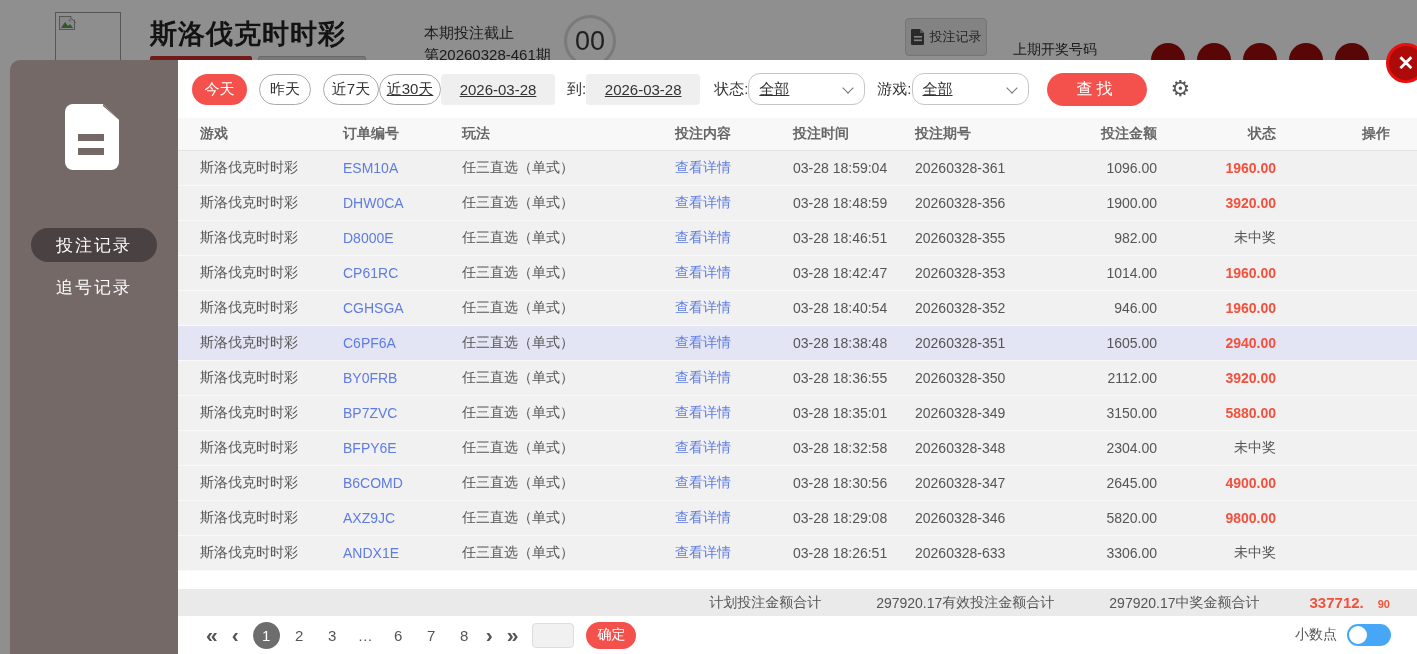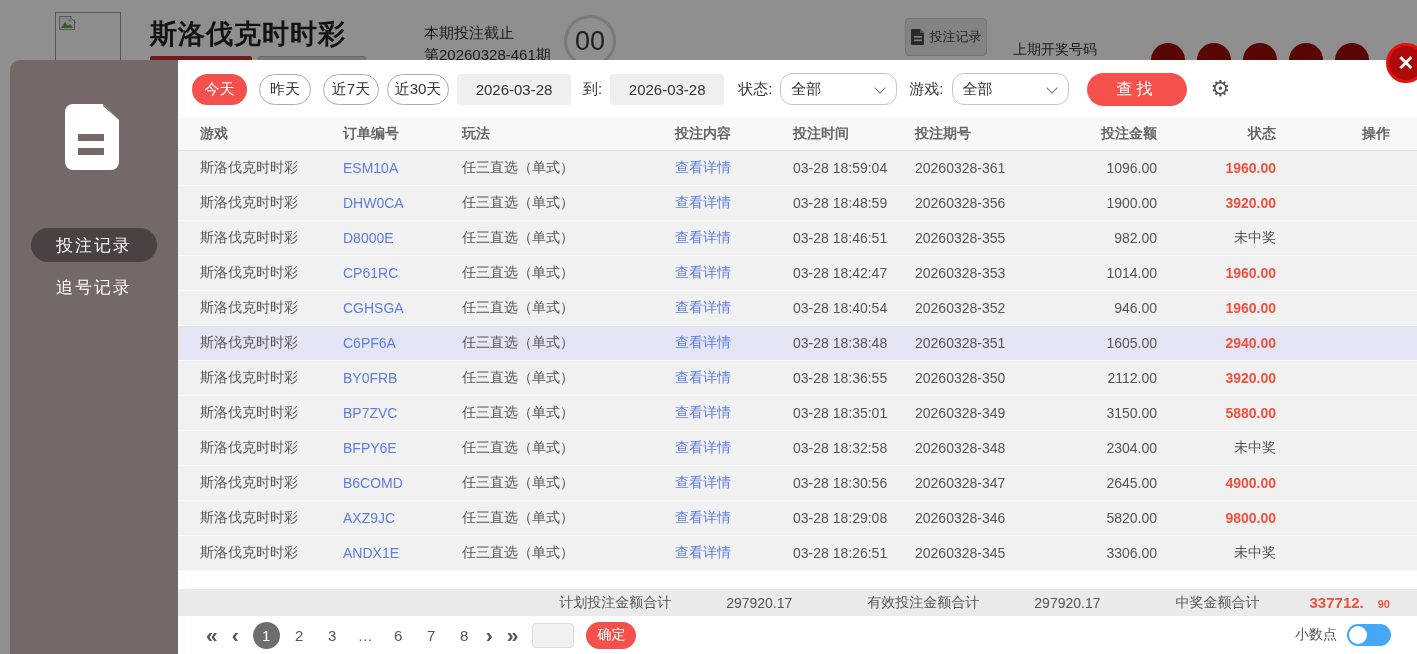--- a/index.html
+++ b/index.html
@@ -40,21 +40,21 @@
 
   
   .close-btn { position:absolute; top:-17px; right:-9px; width:40px; height:40px; border-radius:50%; background:#ad0b09; border:3px solid #e8100c; color:#fff; font-size:20px; font-weight:bold; display:flex; align-items:center; justify-content:center; z-index:20; cursor:pointer; }
 
   
   .filter-bar { height:58px; display:flex; align-items:center; padding-left:14px; flex:none; }
   .pill { height:31px; border-radius:16px; display:flex; align-items:center; justify-content:center; font-size:15px; cursor:pointer; }
   .pill.primary { background:#f4514c; color:#fff; width:55px; }
   .pill.outline { background:#fff; border:1px solid #aaa; color:#333; }
   .w52{width:52px;} .w56{width:56px;} .w62{width:62px;}
-  .ml8{margin-left:8px;} .ml12{margin-left:12px;} .ml14{margin-left:14px;} .ml18{margin-left:18px;}
+  .ml8{text-decoration:underline;} .ml12{margin-left:12px;} .ml14{margin-left:14px;} .ml18{margin-left:18px;}
   .date-input { width:114px; height:31px; background:#efefef; border:none; border-radius:4px; text-align:center; font-size:15px; color:#333; font-family:inherit; }
   .flabel { font-size:15px; color:#333; }
   .select { width:117px; height:32px; background:#fff; border:1px solid #c5c5c5; border-radius:12px; display:flex; align-items:center; padding:0 10px; font-size:15px; color:#333; cursor:pointer; position:relative; }
   .select .chev { position:absolute; right:12px; top:10px; width:8px; height:8px; border-right:1.5px solid #777; border-bottom:1.5px solid #777; transform:rotate(45deg); }
   .search-input { width:121px; height:31px; background:#efefef; border:none; border-radius:4px; padding:0 12px; font-size:15px; color:#333; font-family:inherit; }
   .search-input::placeholder { color:#999; }
   .search-btn { width:100px; height:33px; background:#f4514c; color:#fff; border:none; border-radius:17px; font-size:16px; letter-spacing:4px; font-family:inherit; cursor:pointer; }
   .gear { margin-left:24px; font-size:22px; color:#555; cursor:pointer; line-height:1; }
 
   
@@ -64,21 +64,21 @@
   .trow { height:35px; background:#f1f1f1; border-bottom:1px solid #f9f9f9; font-size:14px; color:#555; }
   .trow.hl { background:#e3e5f4; }
   .order-code, .view-link { color:#5e7ce2; cursor:pointer; }
   .status-cell { color:#555; }
   .status-cell.won { color:#f4503c; font-weight:bold; }
 
   .gap-strip { height:18px; background:#fff; flex:none; }
 
   
   .summary { height:27px; background:#eaeaea; display:flex; align-items:center; justify-content:flex-end; font-size:14px; color:#555; padding-right:27px; flex:none; }
-  .summary .lab { margin-left:75px; }
+  .summary .lab { }
   .summary .val { margin-left:55px; }
   .summary .win-val { margin-left:50px; color:#f4503c; font-weight:bold; font-size:15px; }
   .summary .win-val .dec { font-size:11px;padding-left:14px; }
 
   
   .pagebar { flex:1; display:flex; align-items:center; padding:0 26px 0 28px; }
   .nav-arrow { background:none; border:none; font-size:21px; color:#555; font-weight:bold; cursor:pointer; margin-right:14px; font-family:inherit; }
   .pages { display:flex; align-items:center; }
   .page-btn { width:27px; height:27px; border:none; background:none; border-radius:50%; font-size:15px; color:#555; margin-right:6px; cursor:pointer; font-family:inherit; }
   .page-btn.active { background:#6d6d6d; color:#fff; }
@@ -326,21 +326,21 @@
         <span class="cell-r">5820.00</span>
         <span class="cell-r status-cell won">9800.00</span>
         <span></span>
       </div>
         <div class="grid-row trow">
         <span>斯洛伐克时时彩</span>
         <span class="order-code">ANDX1E</span>
         <span>任三直选（单式）</span>
         <span class="view-link">查看详情</span>
         <span>03-28 18:26:51</span>
-        <span>20260328-345</span>
+        <span>20260328-633</span>
         <span class="cell-r">3306.00</span>
         <span class="cell-r status-cell">未中奖</span>
         <span></span>
       </div>
       </div>
 
     <div class="gap-strip"></div>
 
     <div class="summary">
       <span class="lab">计划投注金额合计</span>

